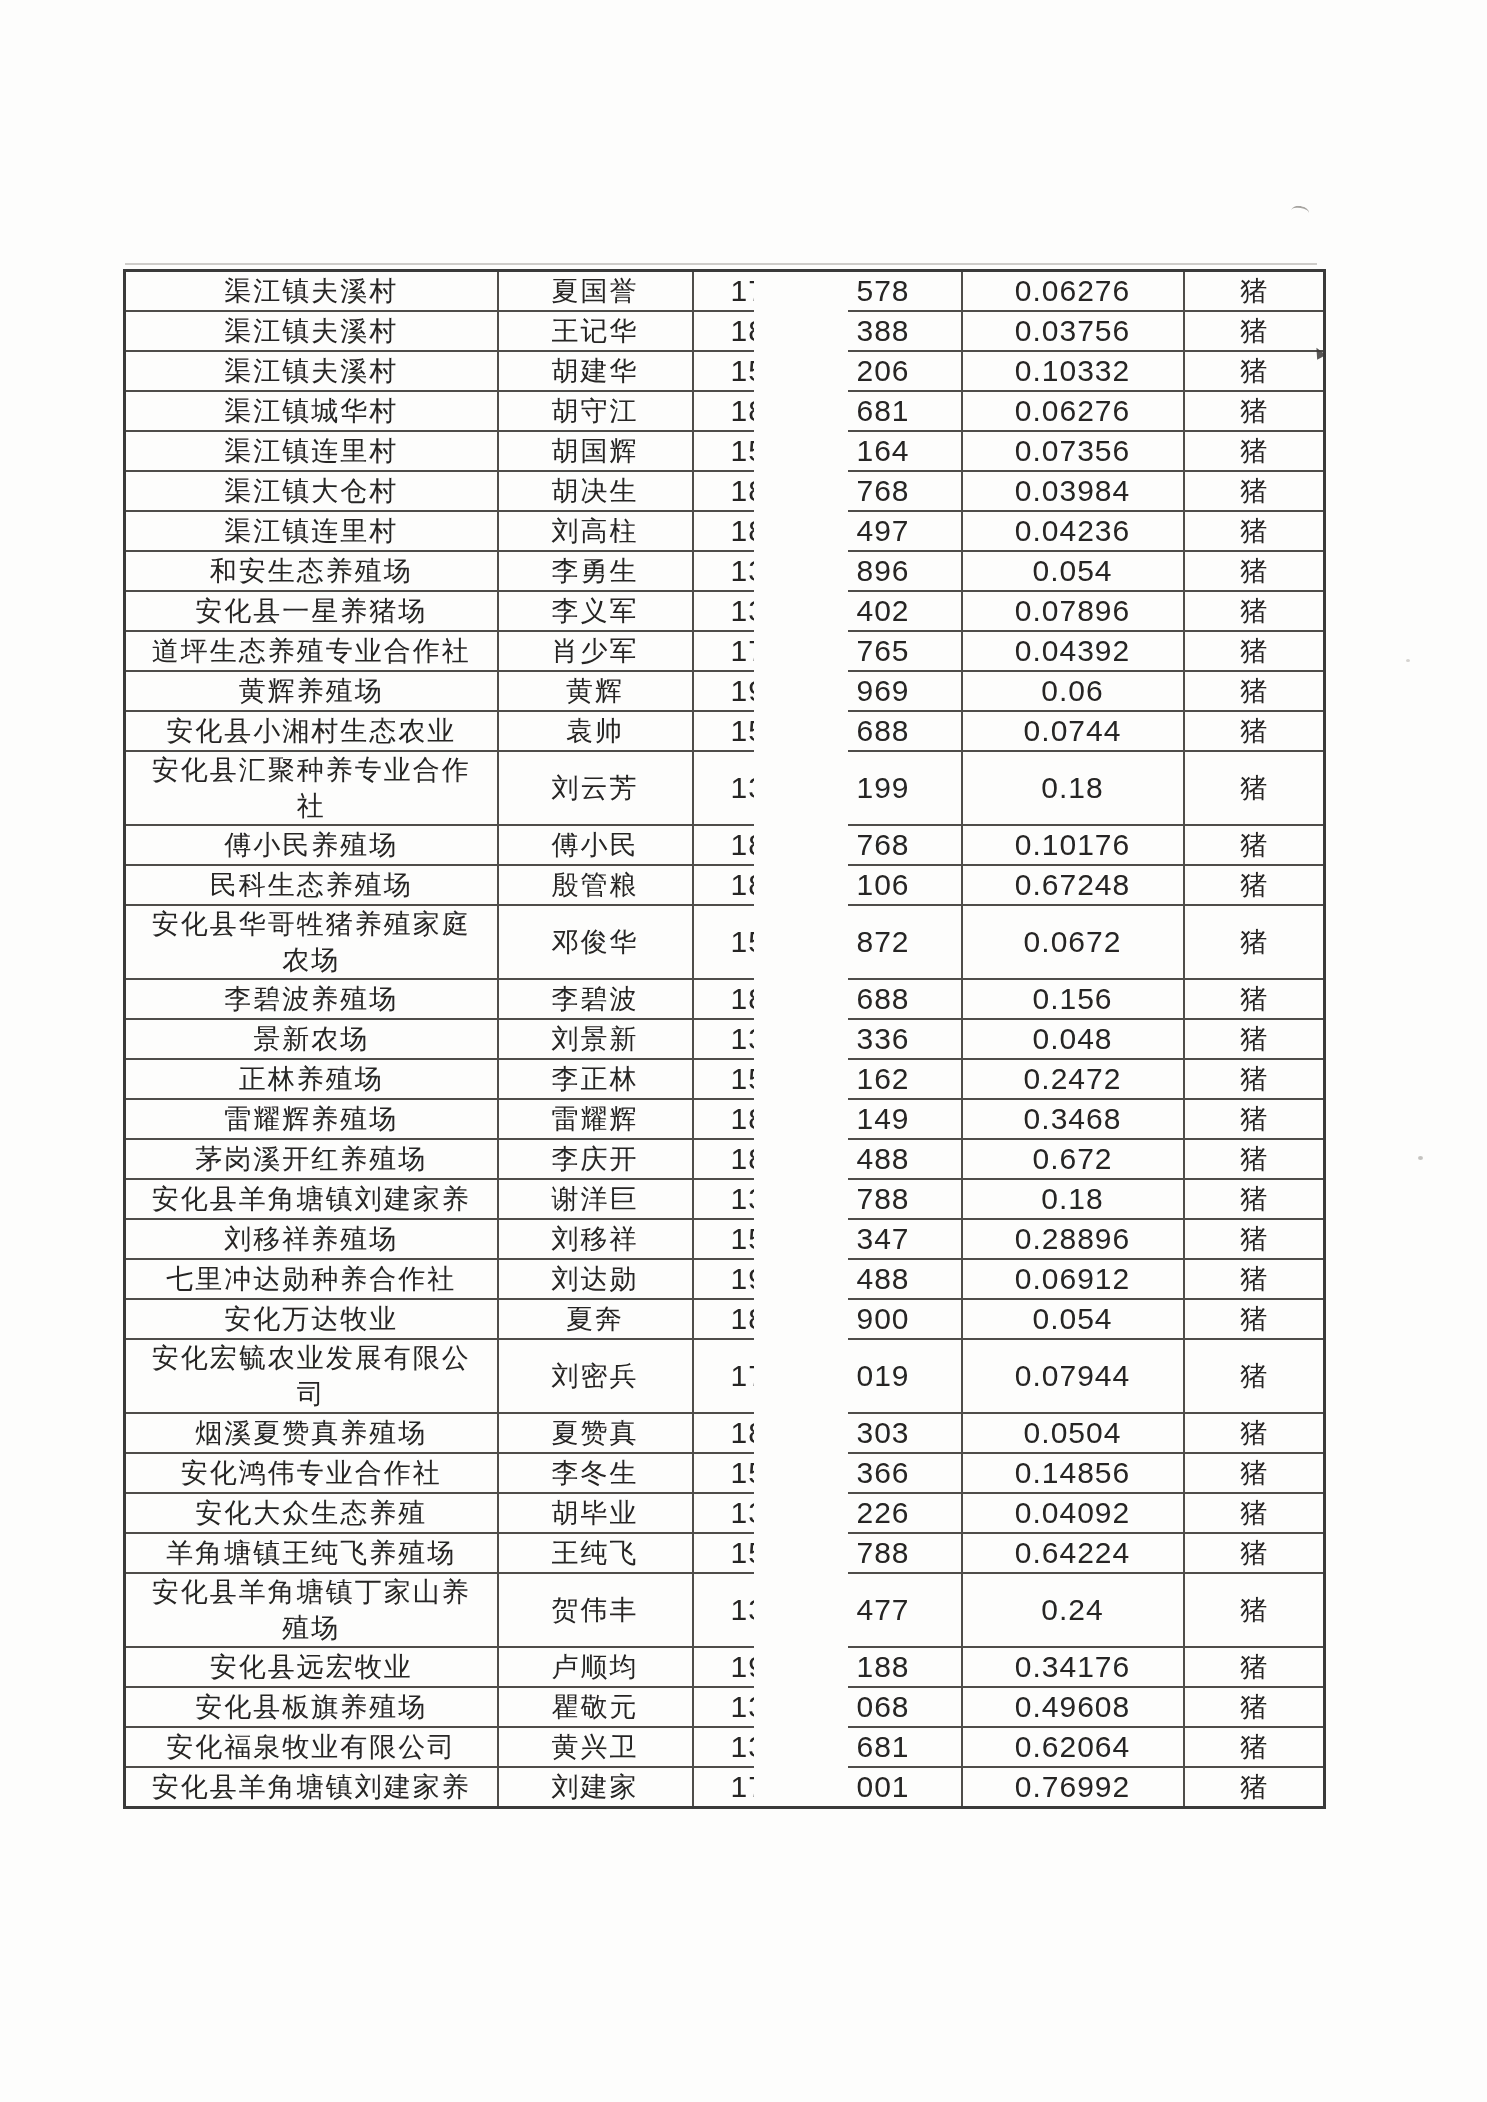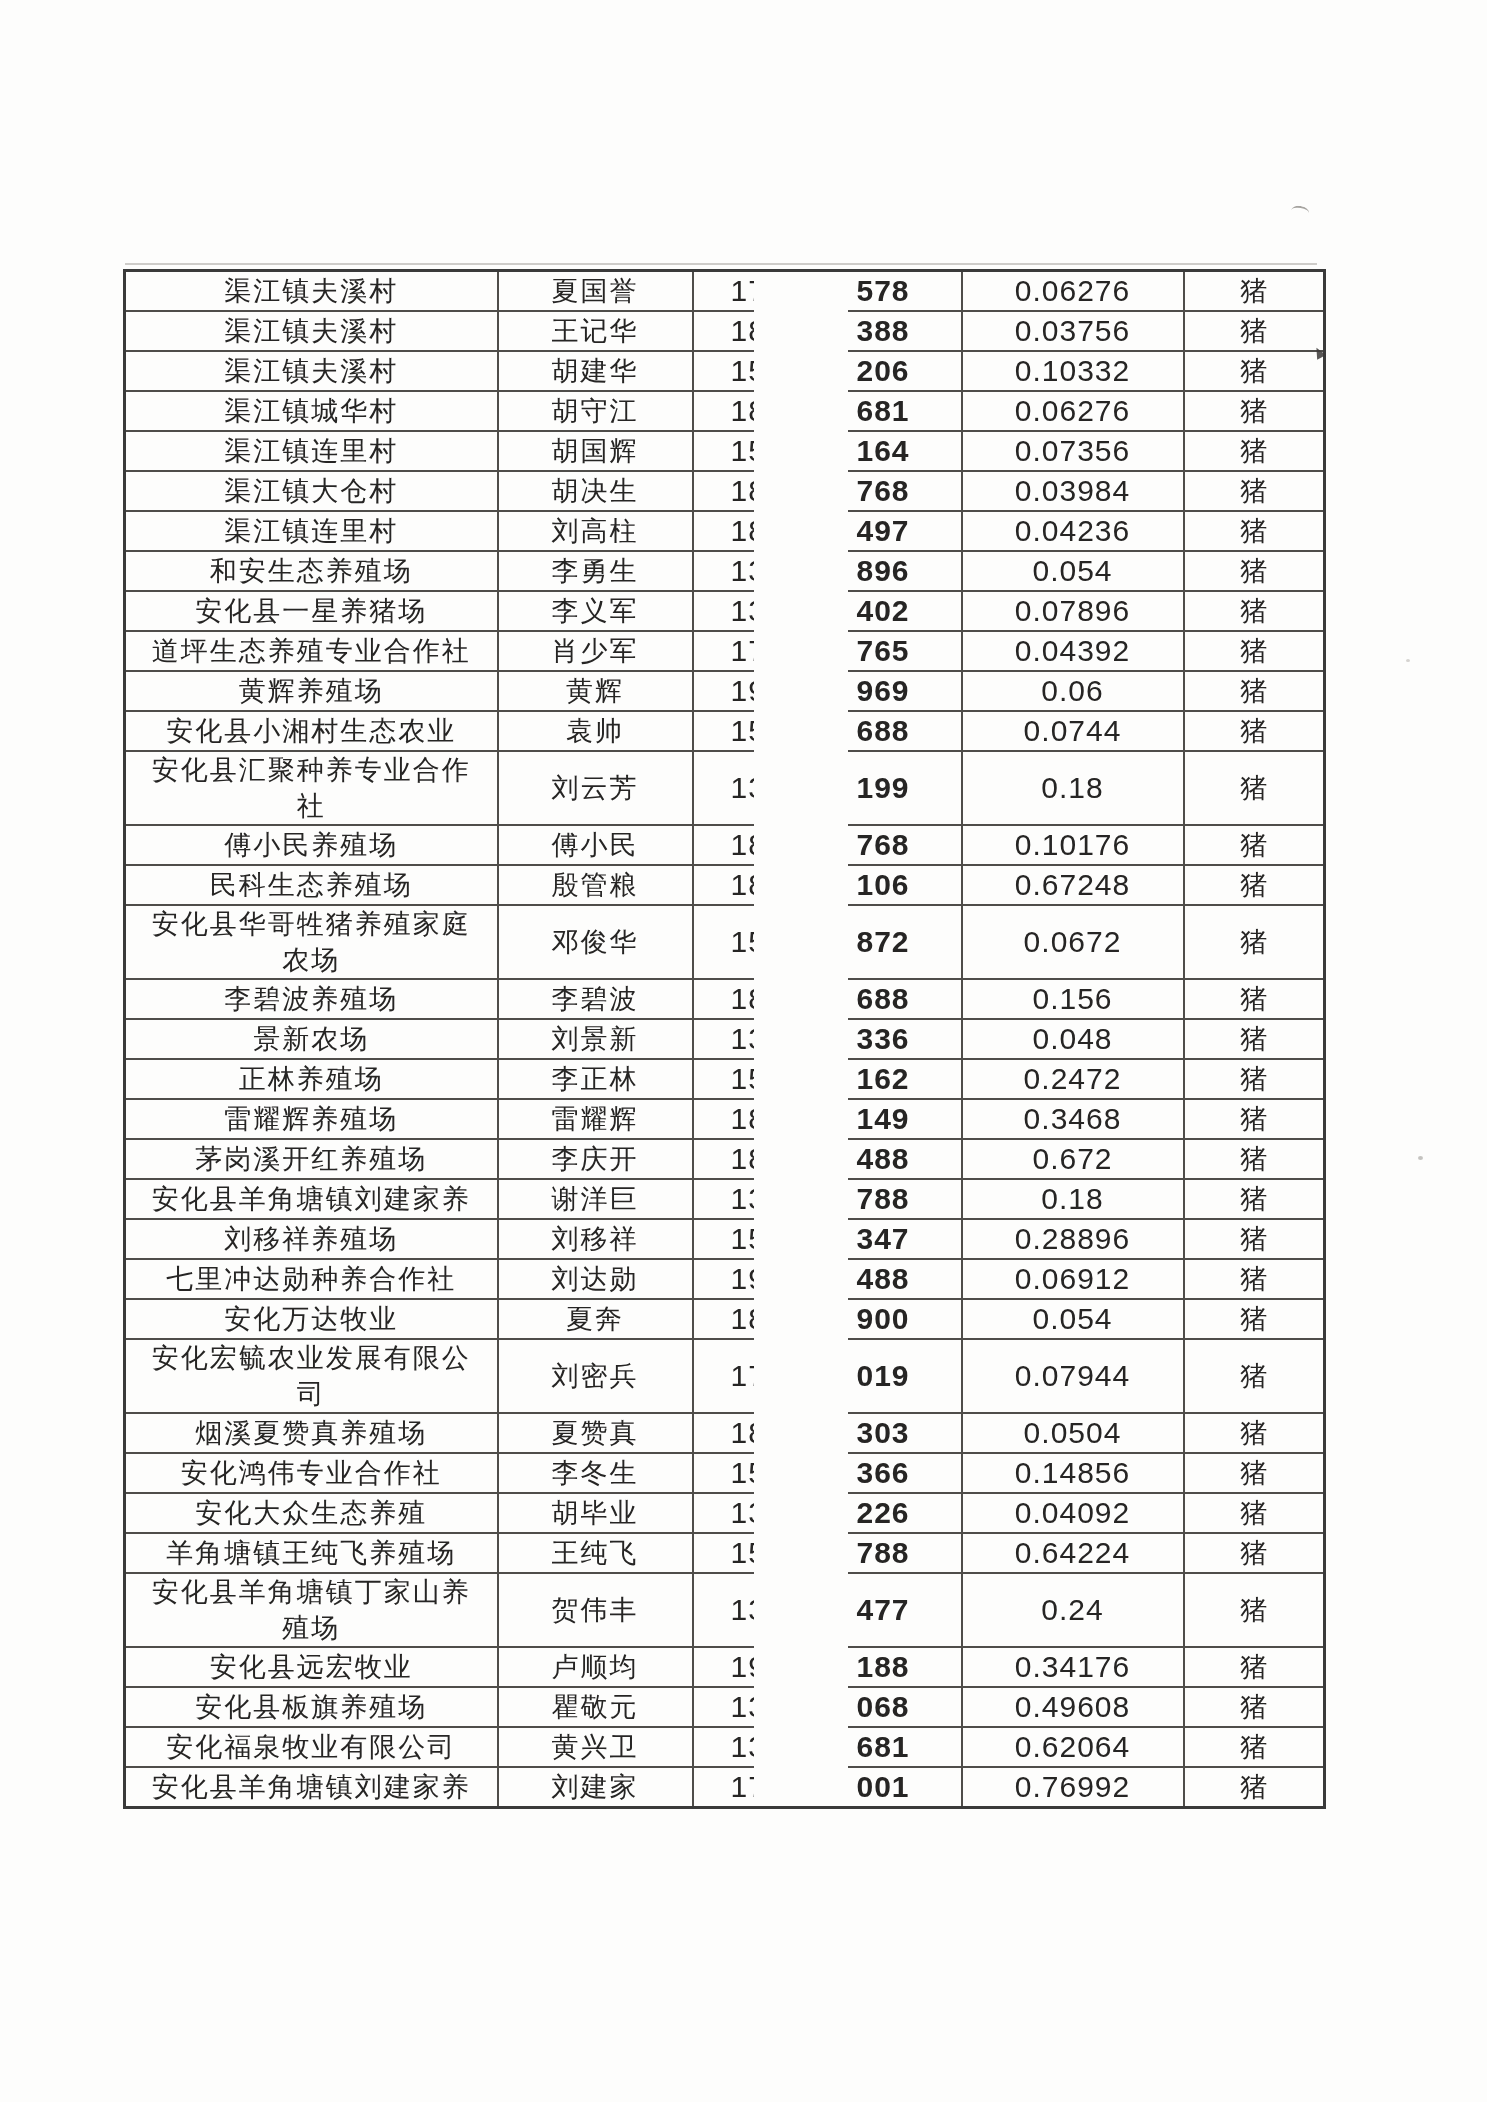--- a/index.html
+++ b/index.html
@@ -33,21 +33,21 @@
   tr.row.tall{height:68px;}
 
   td.c-farm{
     font-size:27px;letter-spacing:2px;line-height:36px;
     padding:0 14px;white-space:nowrap;
   }
   tr.tall td.c-farm{white-space:normal;}
   td.c-person{font-size:27px;letter-spacing:2px;margin-top:33px;}
   td.c-phone{position:relative;font-size:30px;color:#1f1e1d;}
   td.c-phone .pp{position:absolute;left:37px;top:50%;transform:translateY(-50%);letter-spacing:1px;}
-  td.c-phone .ps{position:absolute;left:163px;top:50%;transform:translateY(-50%);letter-spacing:1px;font-weight:bold;}
+  td.c-phone .ps{position:absolute;left:163px;top:50%;transform:translateY(-50%);letter-spacing:1px;}
   td.c-value{font-size:30px;color:#1f1e1d;letter-spacing:1px;border-radius:12px;}
   td.c-animal{font-size:27px;}
 
   
   .redaction{
     position:absolute;left:631px;top:4px;bottom:4px;width:94px;
     background:#fdfdfc;z-index:5;
   }
 
   

